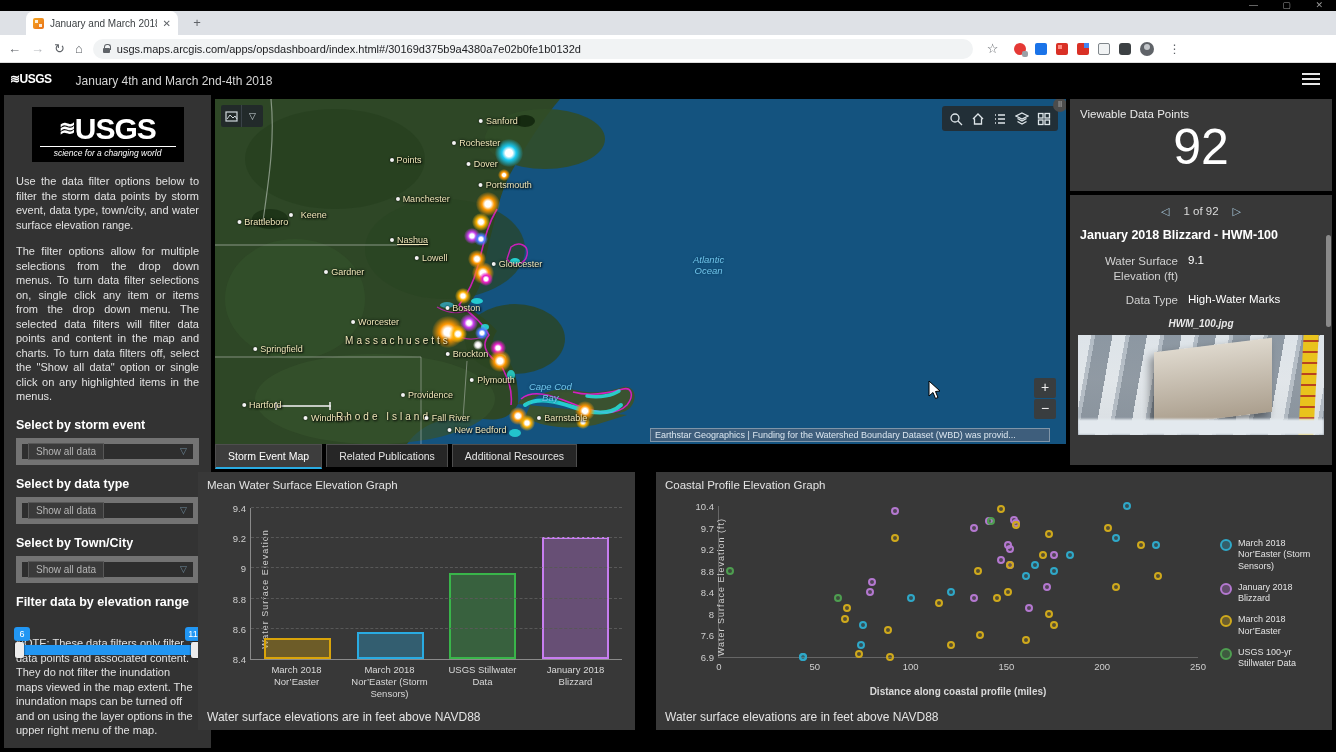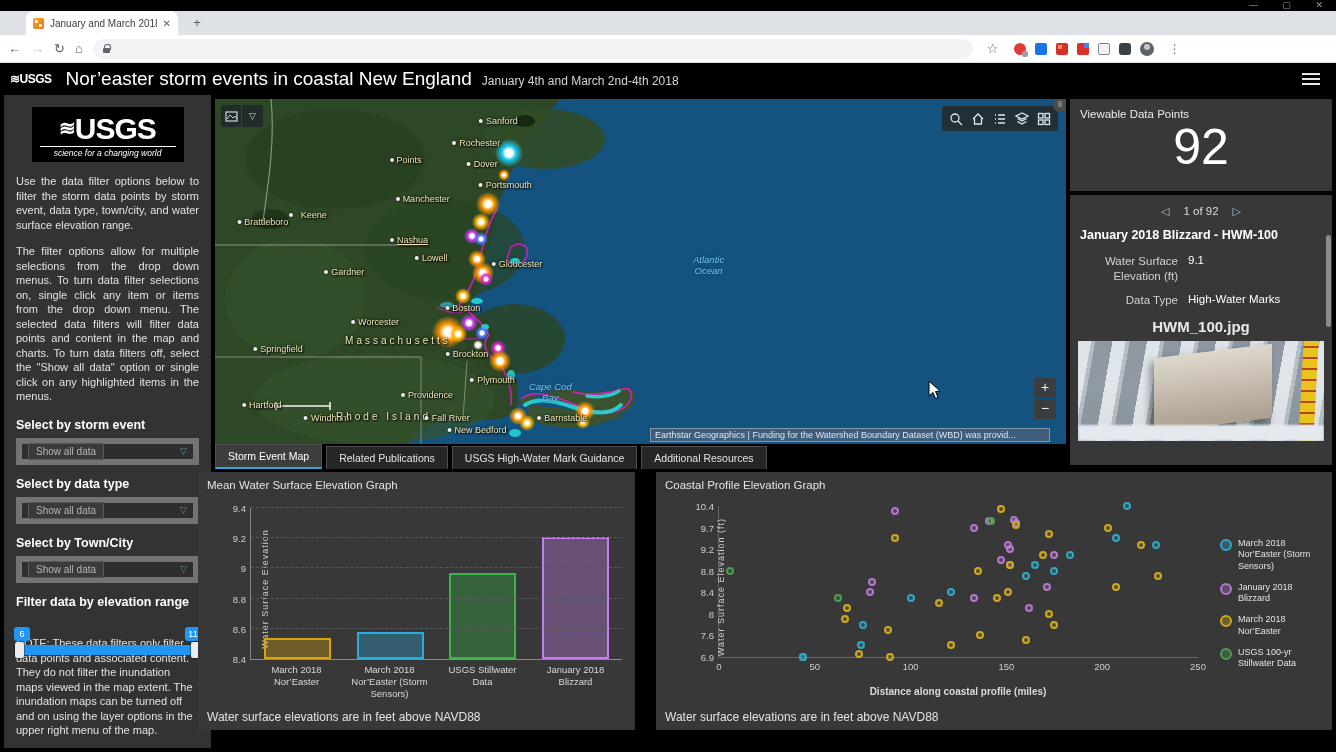--- a/index.html
+++ b/index.html
@@ -85,21 +85,21 @@
   .map-toolbar { position:absolute; right:8px; top:7px; height:25px; background:#242b30e6; border-radius:3px; display:flex; align-items:center; padding:0 3px; }
   .map-toolbar .tbtn { width:22px; height:25px; display:flex; align-items:center; justify-content:center; }
   .map-toolbar svg { stroke:#dfe6ea; fill:none; stroke-width:1.3; }
   .zoomctl { position:absolute; right:10px; bottom:24px; width:22px; }
   .zbtn { width:22px; height:20px; background:#3b3b3bf0; color:#efefef; font-size:14px; text-align:center; line-height:19px; margin-bottom:1px; border-radius:2px; }
   .attrib { position:absolute; right:16px; bottom:2px; width:400px; height:14px; background:#49627ccc; border:1px solid #8095a8; color:#dbe6f0; font-size:9px; line-height:12px; padding:0 4px; white-space:nowrap; overflow:hidden; }
   .expand-dots { position:absolute; right:-1px; top:-1px; width:14px; height:14px; border-radius:50%; background:#4c4c4c; color:#d9d9d9; font-size:7px; line-height:14px; text-align:center; letter-spacing:0; }
   #cursor { position:absolute; left:928px; top:380px; z-index:50; pointer-events:none; }
 
   
-  #tabsrow { position:absolute; left:215px; top:444px; width:851px; height:25px; background:#000; display:flex; gap:4px; align-items:flex-end; }
+  #tabsrow { position:absolute; left:215px; top:444px; width:851px; height:25px; background:#000; display:flex; gap:4px; align-items:flex-start; }
   .dtab { background:#262626; border:1px solid #4e4e4e; border-bottom:none; color:#e3e3e3; font-size:10.5px; padding:5px 12px 5px; }
   .dtab.active { background:#3d3d3d; border-bottom:2px solid #29abe2; color:#fff; }
 
   
   #barpanel { left:198px; top:472px; width:437px; height:258px; }
   #scatterpanel { left:656px; top:472px; width:676px; height:258px; }
   .chart-title { position:absolute; left:9px; top:7px; font-size:11.5px; color:#e3e3e3; }
   .chart-foot { position:absolute; left:9px; bottom:6px; font-size:12px; color:#e3e3e3; }
   .ylab { position:absolute; left:-56px; top:50%; width:140px; text-align:center; transform:rotate(-90deg); transform-origin:center; font-size:9px; letter-spacing:1px; color:#cfcfcf; }
   #bar-plot { position:absolute; left:52px; top:36px; width:372px; height:152px; border-left:1px solid #8a8a8a; border-bottom:1px solid #8a8a8a; }
@@ -123,21 +123,21 @@
   #stats { left:1070px; top:99px; width:262px; height:92px; padding:9px 10px; }
   #stats .lbl { font-size:11.5px; color:#eaeaea; }
   #stats .num { text-align:center; font-size:50px; font-weight:500; color:#fff; margin-top:-2px; }
   #details { left:1070px; top:195px; width:262px; height:270px; padding:8px 10px; color:#e8e8e8; }
   .pager { text-align:center; font-size:11.5px; color:#dcdcdc; margin:2px 0 10px; }
   .pager .arr { color:#a9c9dd; font-size:11px; margin:0 14px; }
   .dtitle { font-size:12.5px; font-weight:bold; color:#fff; margin-bottom:12px; }
   .frow { display:flex; margin-bottom:9px; }
   .flabel { width:108px; text-align:right; padding-right:10px; font-size:11.5px; color:#d2d2d2; line-height:1.3; }
   .fvalue { flex:1; font-size:11.5px; color:#fff; }
-  .caption { text-align:center; font-size:15px; font-weight:bold; margin:10px 0 6px; }
+  .caption { text-align:center; font-size:10px; font-weight:bold; font-style:italic; margin:10px 0 6px; }
   .photo { position:relative; height:100px; margin:0 -2px; background:linear-gradient(180deg,#aebecb,#c2c9d0 45%,#98a2ab); overflow:hidden; }
   .slabs { position:absolute; inset:0; background:repeating-linear-gradient(100deg,#e9edf0 0 13px,#b4bcc4 13px 17px,#848e98 17px 34px); opacity:.8; }
   .bigslab { position:absolute; right:52px; top:10px; width:118px; height:74px; background:linear-gradient(180deg,#ded8cd,#ab9f8e); transform:skewY(-7deg); box-shadow:-4px 4px 8px #0006; }
   .stick { position:absolute; right:8px; top:-4px; bottom:-4px; width:15px; background:repeating-linear-gradient(180deg,#e9c31d 0 9px,#b8441f 9px 11px); transform:rotate(3deg); }
   .snow { position:absolute; left:0; right:0; bottom:0; height:16px; background:#e3e9ee; filter:blur(1px); }
   .dscroll { position:absolute; right:1px; top:40px; width:5px; height:92px; background:#8a8a8a; border-radius:3px; }
 </style>
 </head>
 <body>
 
@@ -156,37 +156,37 @@
     </div>
     <div class="newtab">+</div>
   </div>
   <div id="addressbar">
     <span class="nav-ic">←</span>
     <span class="nav-ic dim">→</span>
     <span class="nav-ic">↻</span>
     <span class="nav-ic">⌂</span>
     <div class="omnibox">
       <span class="lock"></span>
+      <span class="url">usgs.maps.arcgis.com/apps/opsdashboard/index.html#/30169d375b9a4380a7e02b0fe1b0132d</span>
     </div>
     <span class="star">☆</span>
     <div class="exts">
       <span class="ext c1"></span>
       <span class="ext c2"></span>
       <span class="ext c3"></span>
       <span class="ext c4"></span>
       <span class="ext c5"></span>
       <span class="ext c6"></span>
       <span class="ext av"></span>
     </div>
     <span class="kebab">⋮</span>
   </div>
 
   <div id="dashheader">
     <span class="usgs-mini">≋USGS</span>
-    <span id="page-title">Nor’easter storm events in coastal New England</span>
     <span id="page-sub">January 4th and March 2nd-4th 2018</span>
     <span class="burger">
         <i></i>
         <i></i>
         <i></i>
       </span>
   </div>
 
   <div id="sidebar" class="panel">
     <div class="usgs-logo">
@@ -442,21 +442,20 @@
     <div class="expand-dots">⠿</div>
   </div>
 
   <svg id="cursor" width="14" height="20" viewBox="0 0 14 20">
     <path d="M1,1 L1,16 L5,12.5 L7.5,18.5 L10,17.5 L7.5,11.5 L12,11 Z" fill="#fff" stroke="#000" stroke-width="1"></path>
   </svg>
 
   <div id="tabsrow">
     <div class="dtab active">Storm Event Map</div>
     <div class="dtab">Related Publications</div>
-    <div class="dtab">USGS High-Water Mark Guidance</div>
     <div class="dtab">Additional Resources</div>
   </div>
 
   <div id="barpanel" class="panel">
     <div class="chart-title">Mean Water Surface Elevation Graph</div>
     <div id="bar-plot">
       <div class="ylab">Water Surface Elevation</div>
       <div id="bar-yticks" style="position:absolute;inset:0;">
           <div class="ytick" style="bottom: 0%;">8.4</div>
           <div class="ytick" style="bottom: 20%;">8.6</div>

